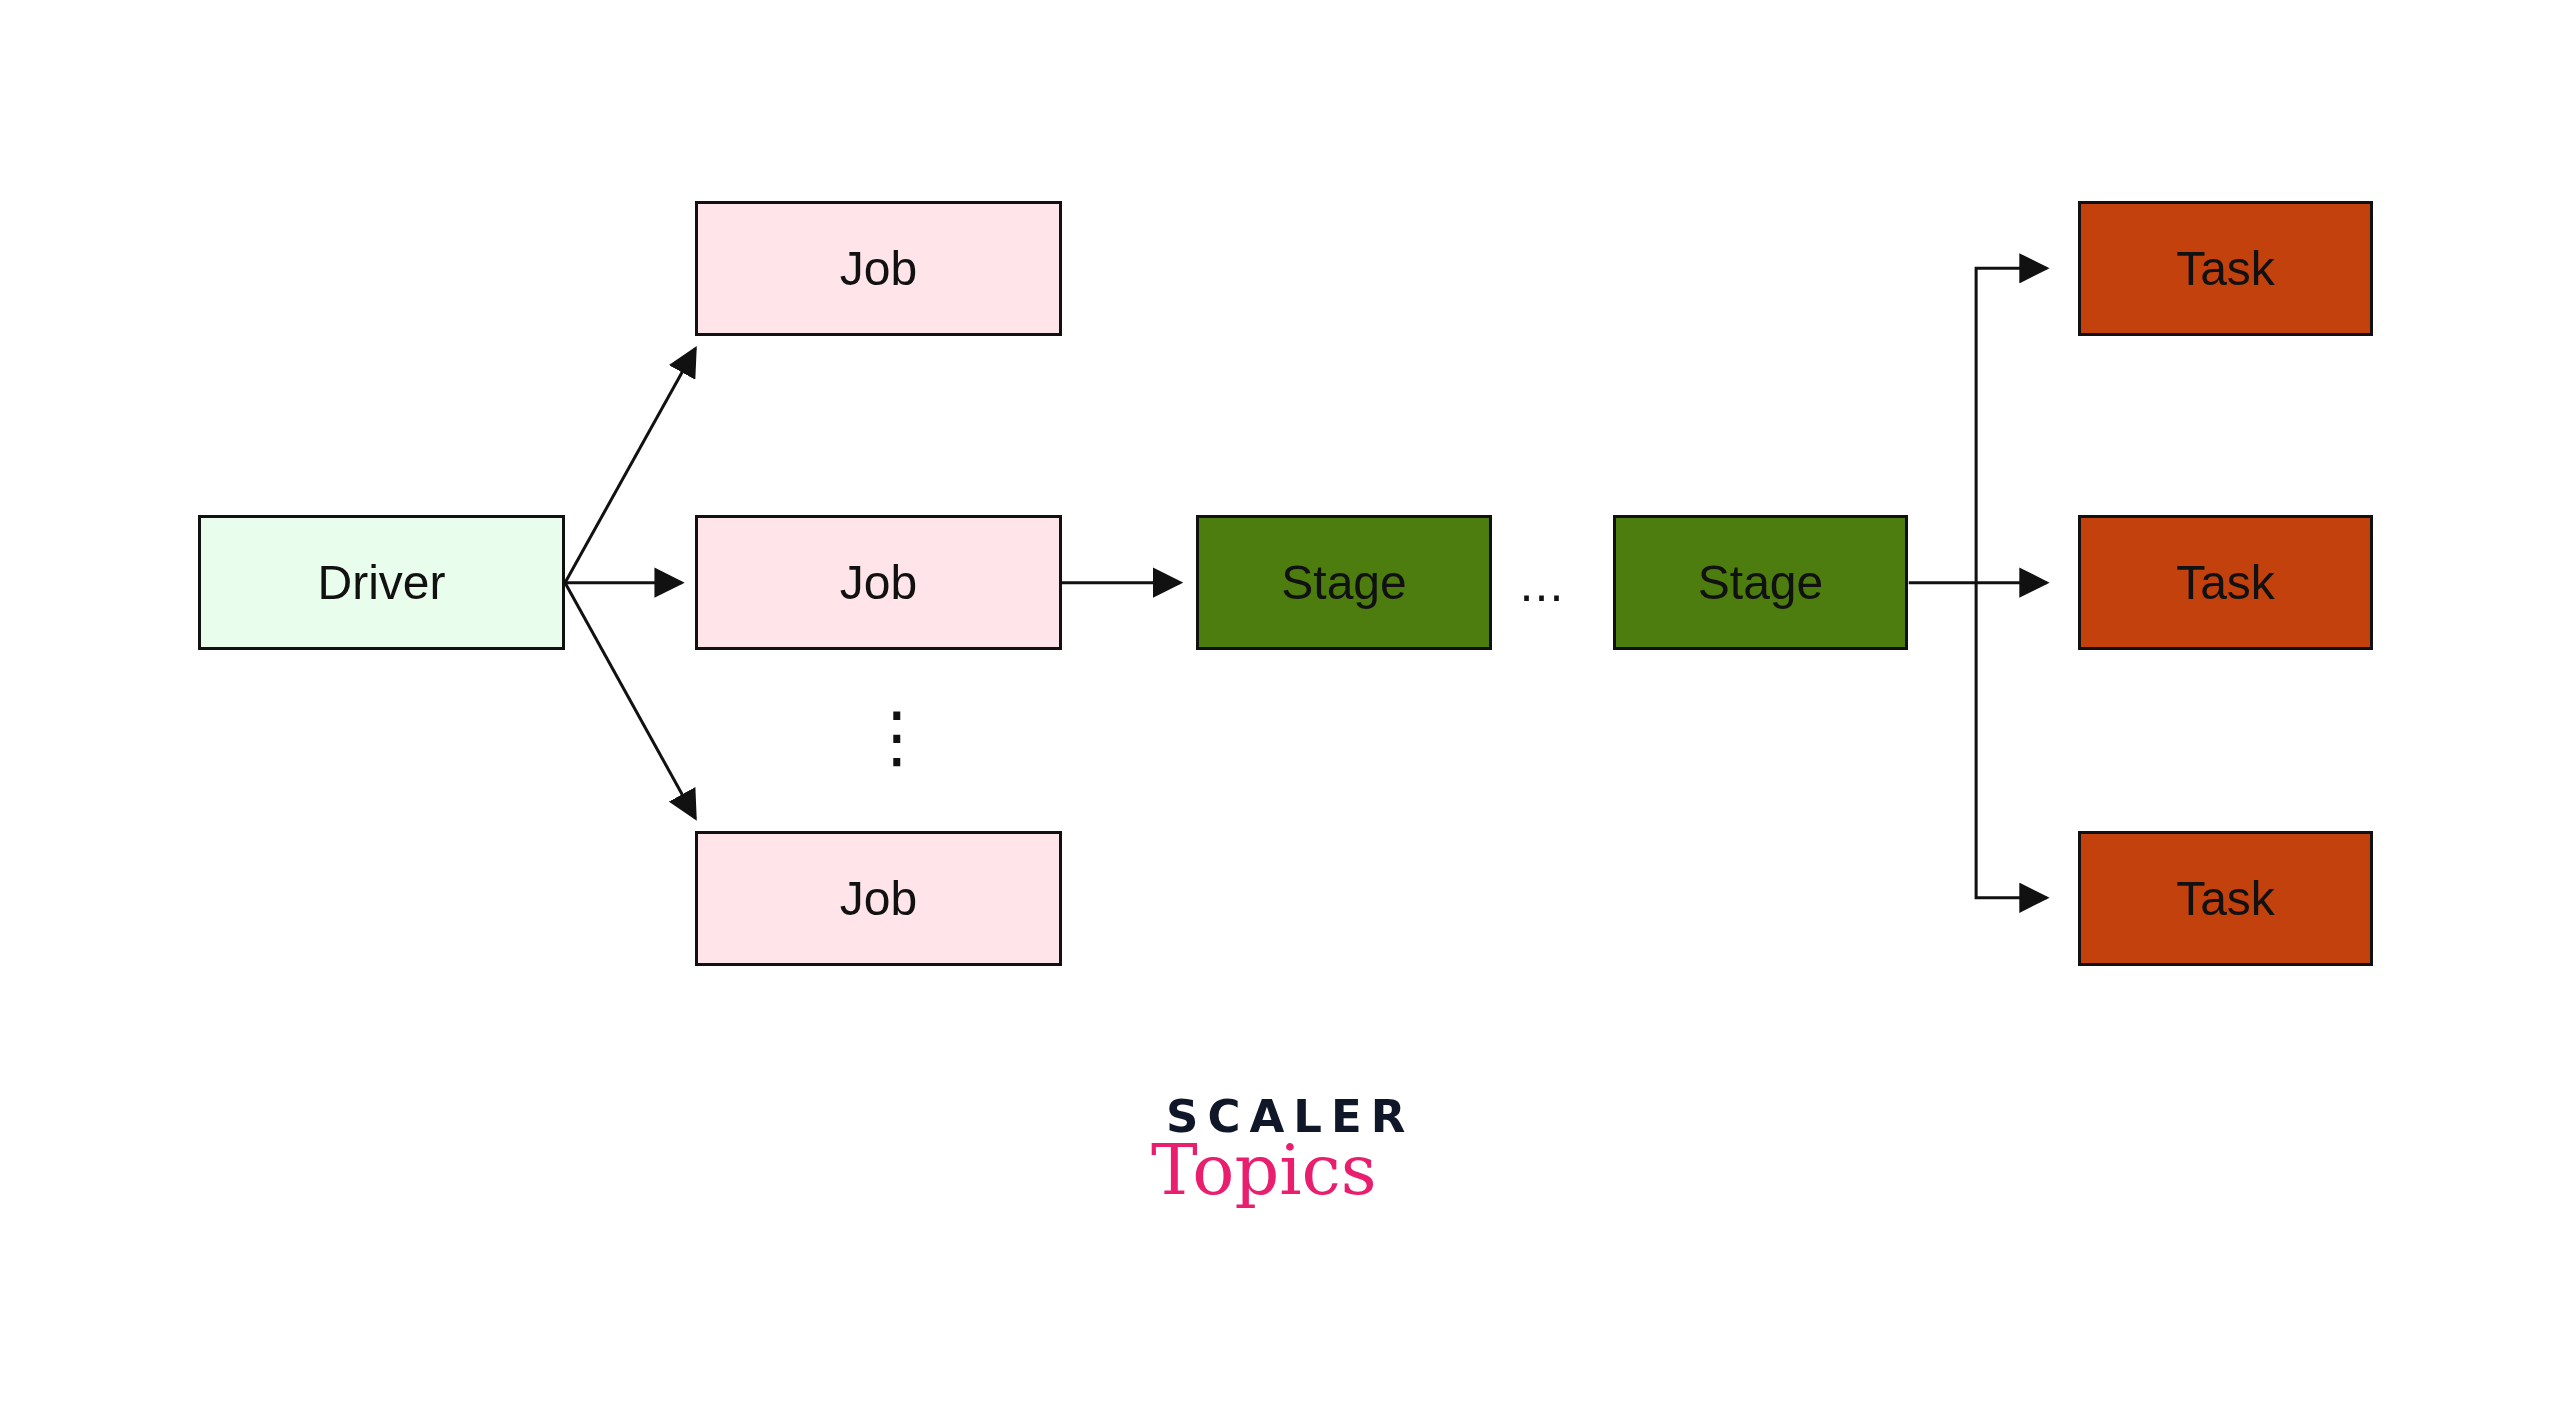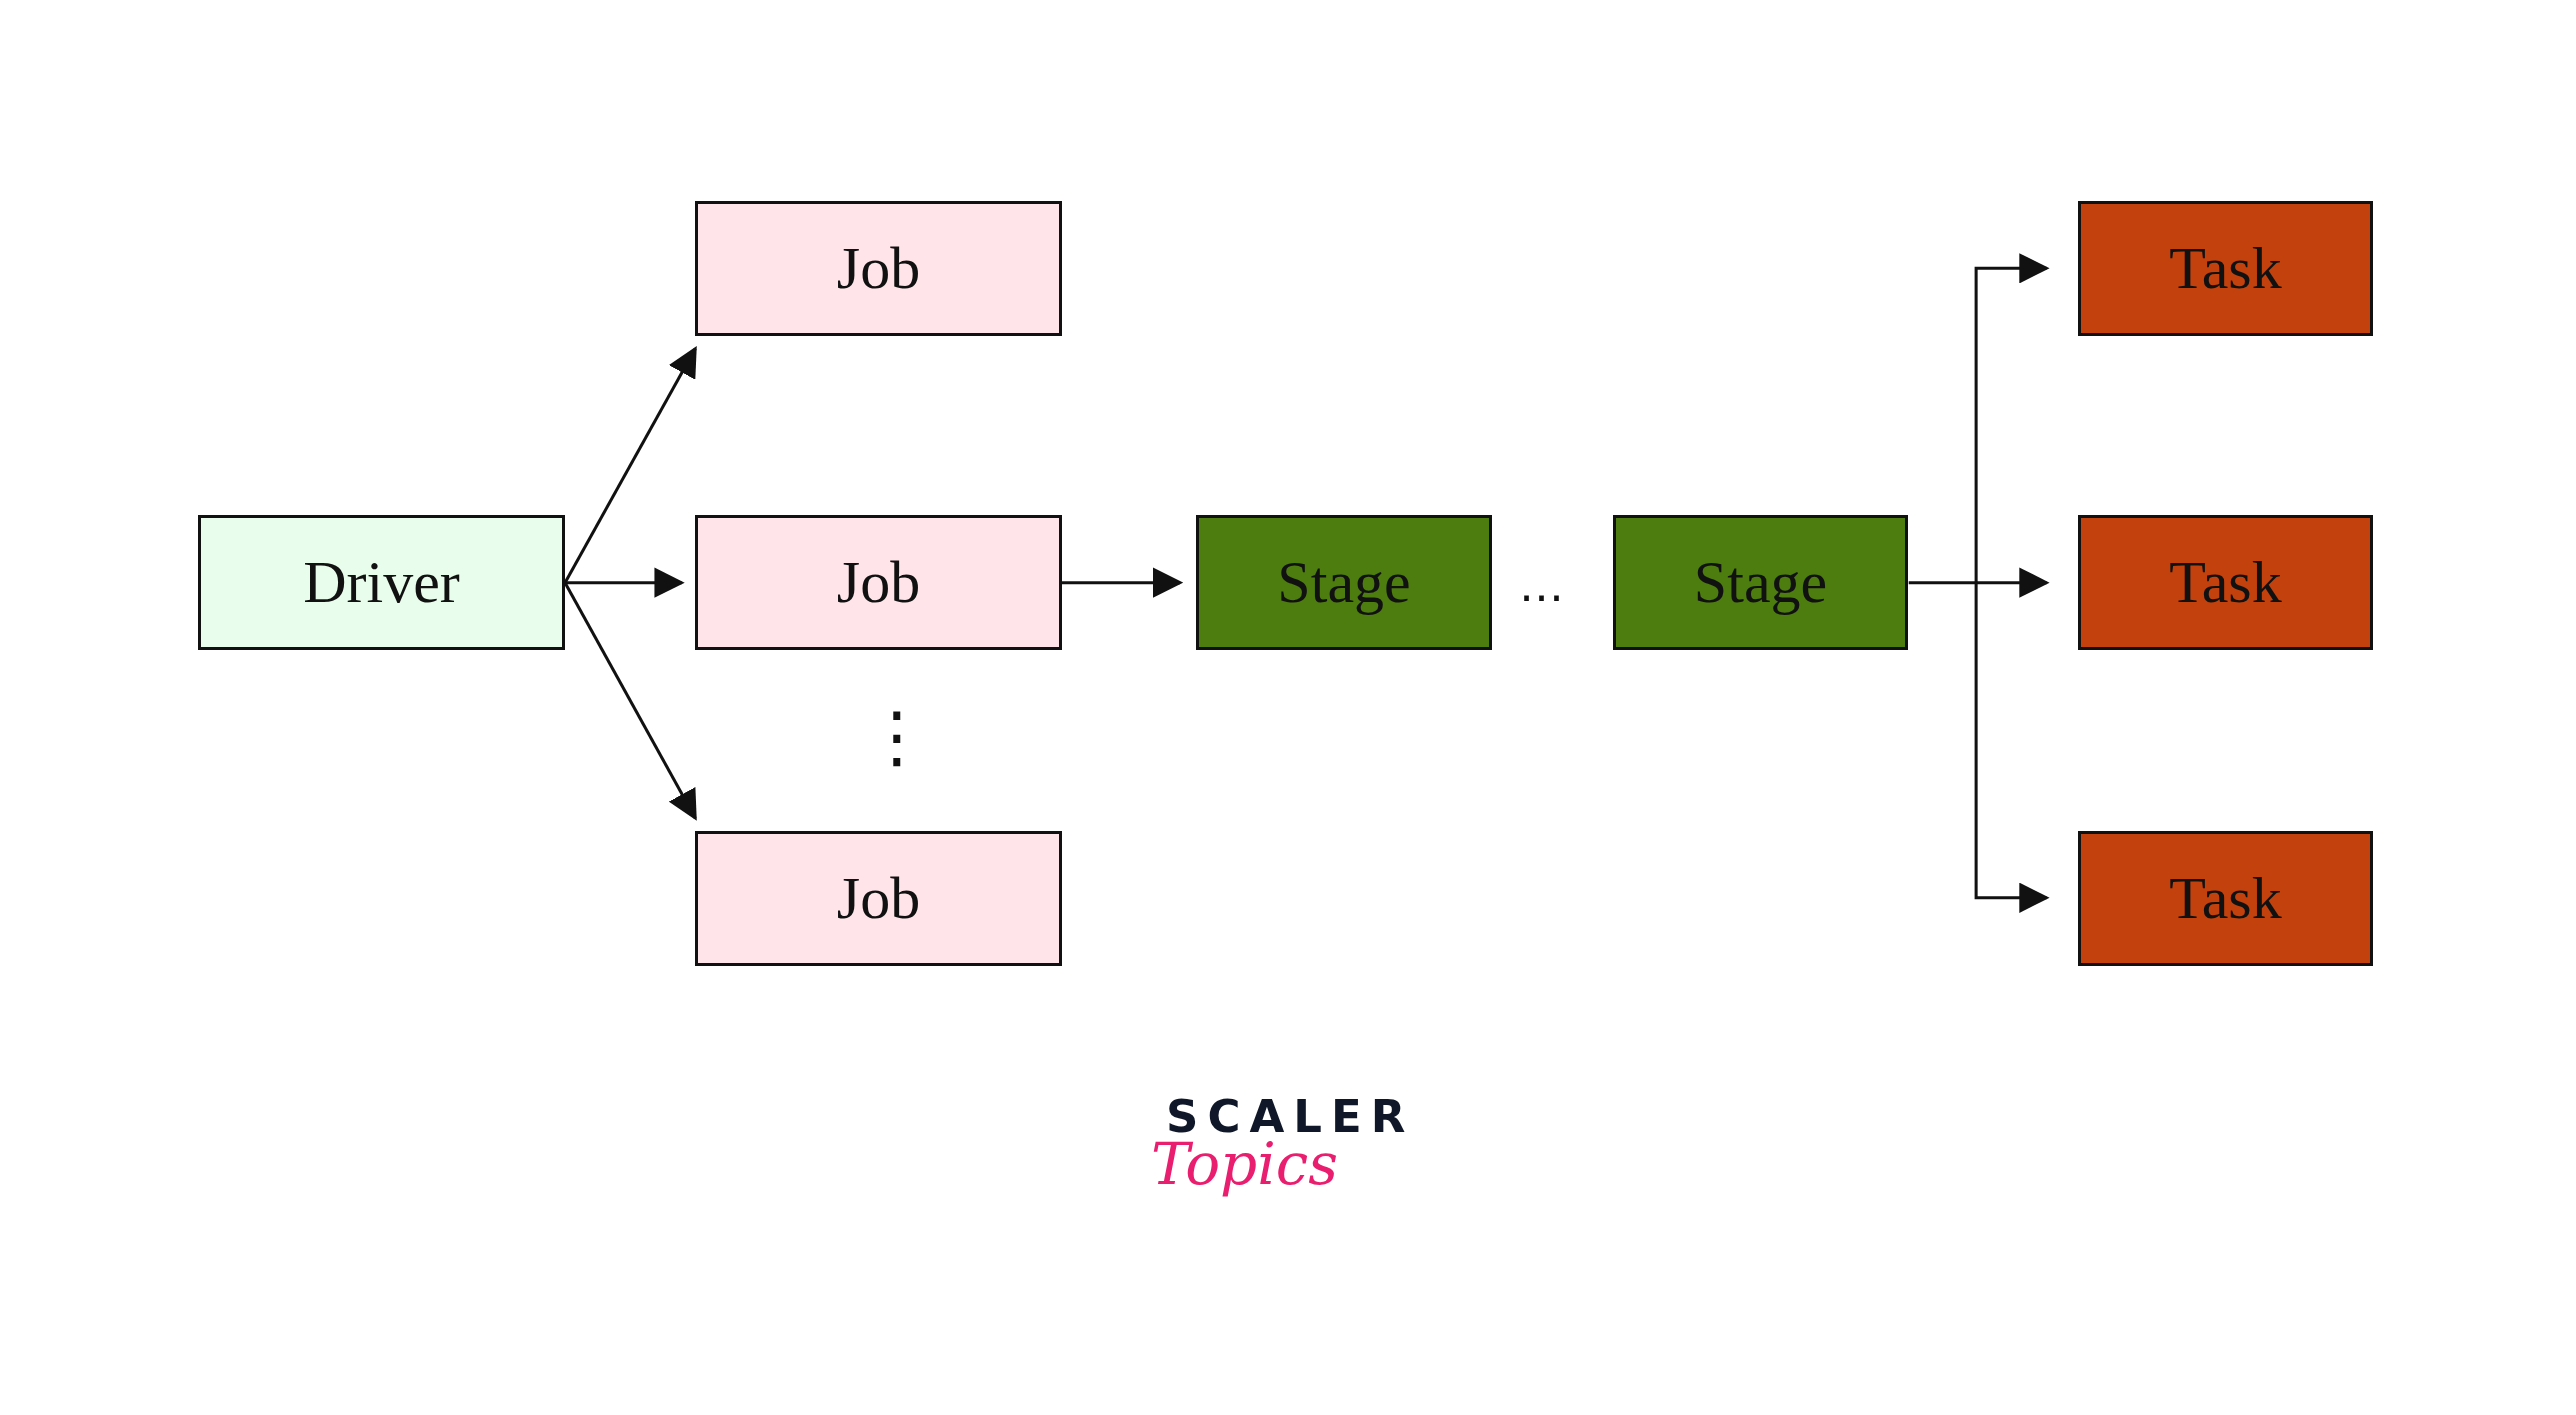--- a/index.html
+++ b/index.html
@@ -1,31 +1,31 @@
 <!DOCTYPE html>
 <html style="font-size:12px"><head>
 <meta charset="utf-8">
 <style>
   html, body { margin: 0; padding: 0; background: #ffffff; }
   body { width: 2576px; height: 1416px; position: relative; overflow: hidden; font-family: "DejaVu Sans", sans-serif; }
   .box {
     position: absolute; box-sizing: border-box;
     border: 3px solid #111111;
     display: flex; align-items: center; justify-content: center;
-    font-family: Liberation Serif, serif;
-    font-size: 60px; color: #111111;
+    font-family: Liberation Sans, sans-serif;
+    font-size: 48px; color: #111111;
   }
   .driver { background: #e8fdeb; justify-content: center; }
   .job { background: #ffe4e9; }
   .stage { background: #4d7c0f; }
   .task { background: #c2410c; }
   svg.edges { position: absolute; left: 0; top: 0; }
   .logo { position: absolute; left: 1166px; top: 1094px; width: 250px; text-align: left; }
   .logo-scaler { font-family: "DejaVu Sans", sans-serif; font-weight: bold; font-size: 45px; letter-spacing: 9px; color: #0f1729; line-height: 1; }
-  .logo-topics { font-family: "DejaVu Serif", serif; font-style: italic; font-size: 58px; color: #e91e6e; line-height: 1; margin-top: -4.5px; margin-left: -15px; }
+  .logo-topics { font-family: "DejaVu Serif", serif; font-size: 70px; color: #e91e6e; line-height: 1; margin-top: -4.5px; margin-left: -15px; }
   .ellipsis { position: absolute; font-size: 45px; color: #111; font-family: "DejaVu Sans", sans-serif; }
 </style>
 </head>
 <body>
 
 <svg class="edges" width="2576" height="1416" viewBox="0 0 3401 1869">
   <defs>
     <marker id="arrow" markerWidth="10" markerHeight="10" refX="9" refY="5" orient="auto" markerUnits="strokeWidth">
       <path d="M0,0 L10,5 L0,10 z" fill="#111"></path>
     </marker>

